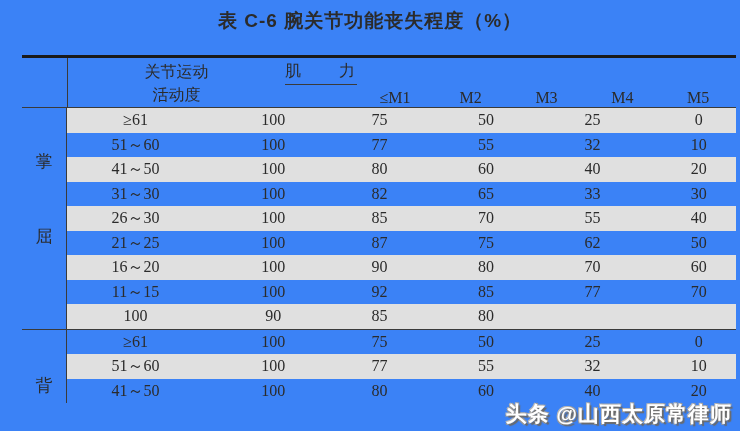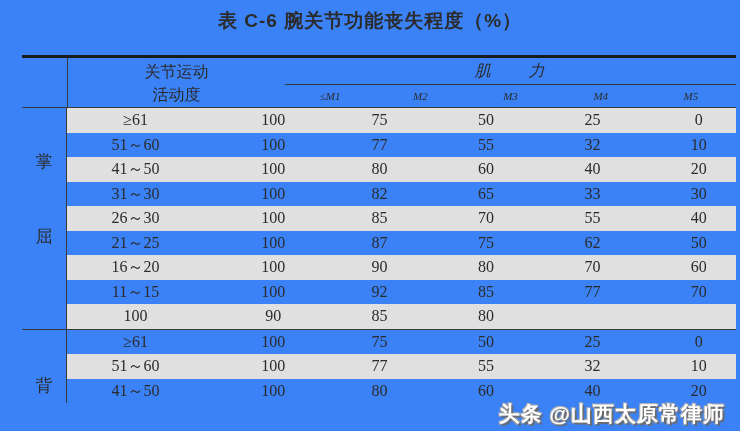--- a/index.html
+++ b/index.html
@@ -12,40 +12,40 @@
     font-family:"Liberation Sans","DejaVu Sans",sans-serif; font-weight:bold; font-size:19px;
     letter-spacing:1px;
   }
   .table{
     position:absolute; top:55px; left:22px; width:714px;
     border-top:3px solid var(--heavy,#1a1a1a);
   }
   .thead{ display:flex; height:49px; border-bottom:1px solid var(--rule,#3a3a3a); font-size:16px;gap:40px; }
   .h-spacer{ width:45px; border-right:1px solid var(--rule,#3a3a3a); }
   .h-range{ width:137px; display:flex; flex-direction:column; justify-content:center; align-items:center; line-height:23px; }
-  .h-muscle{ flex:1; display:flex; flex-direction:column;font-style:italic; }
+  .h-muscle{ flex:1; display:flex; flex-direction:row; }
   .muscle-title{ height:26px; line-height:26px; text-align:center; border-bottom:1px solid var(--rule,#3a3a3a); letter-spacing:2px; }
-  .m-labels{ flex:1; display:flex; align-items:center; font-size:11px; }
+  .m-labels{ flex:1; display:flex; align-items:flex-end; font-size:16px; }
   .mcell{ flex:1; text-align:center; }
   .group{ display:flex; }
   .group + .group{ border-top:1px solid var(--rule,#3a3a3a); }
   .glabel{
     width:45px; border-right:1px solid var(--rule,#3a3a3a);
     display:flex; flex-direction:column; align-items:center; font-size:17px; box-sizing:border-box;
   }
   .glabel-0{ justify-content:center; gap:52px; padding-bottom:38px; }
   .glabel-1{ justify-content:flex-end; padding-bottom:6px; }
   .grows{ flex:1; }
   .trow{
     display:grid; grid-template-columns:137px repeat(5,1fr);
     height:24.5px; line-height:24.5px; text-align:center; font-size:16px;gap:32px;
   }
   .trow.shade{ background:var(--shade,#e0e0e0); }
   .watermark{
-    position:absolute; right:15px; bottom:3px; white-space:nowrap;
+    position:absolute; right:8px; bottom:3px; white-space:nowrap;
     font-family:"Liberation Sans","DejaVu Sans",sans-serif; font-weight:bold; font-size:21px;
     letter-spacing:1px; color:#ffffff;
     text-shadow:2px 2px 1px #6a6a6a, -1px -1px 0 #b8b8b8, 1px -1px 0 #9a9a9a, -1px 1px 0 #9a9a9a;
   }
 </style>
 </head>
 <body>
 
 <div class="page">
 

